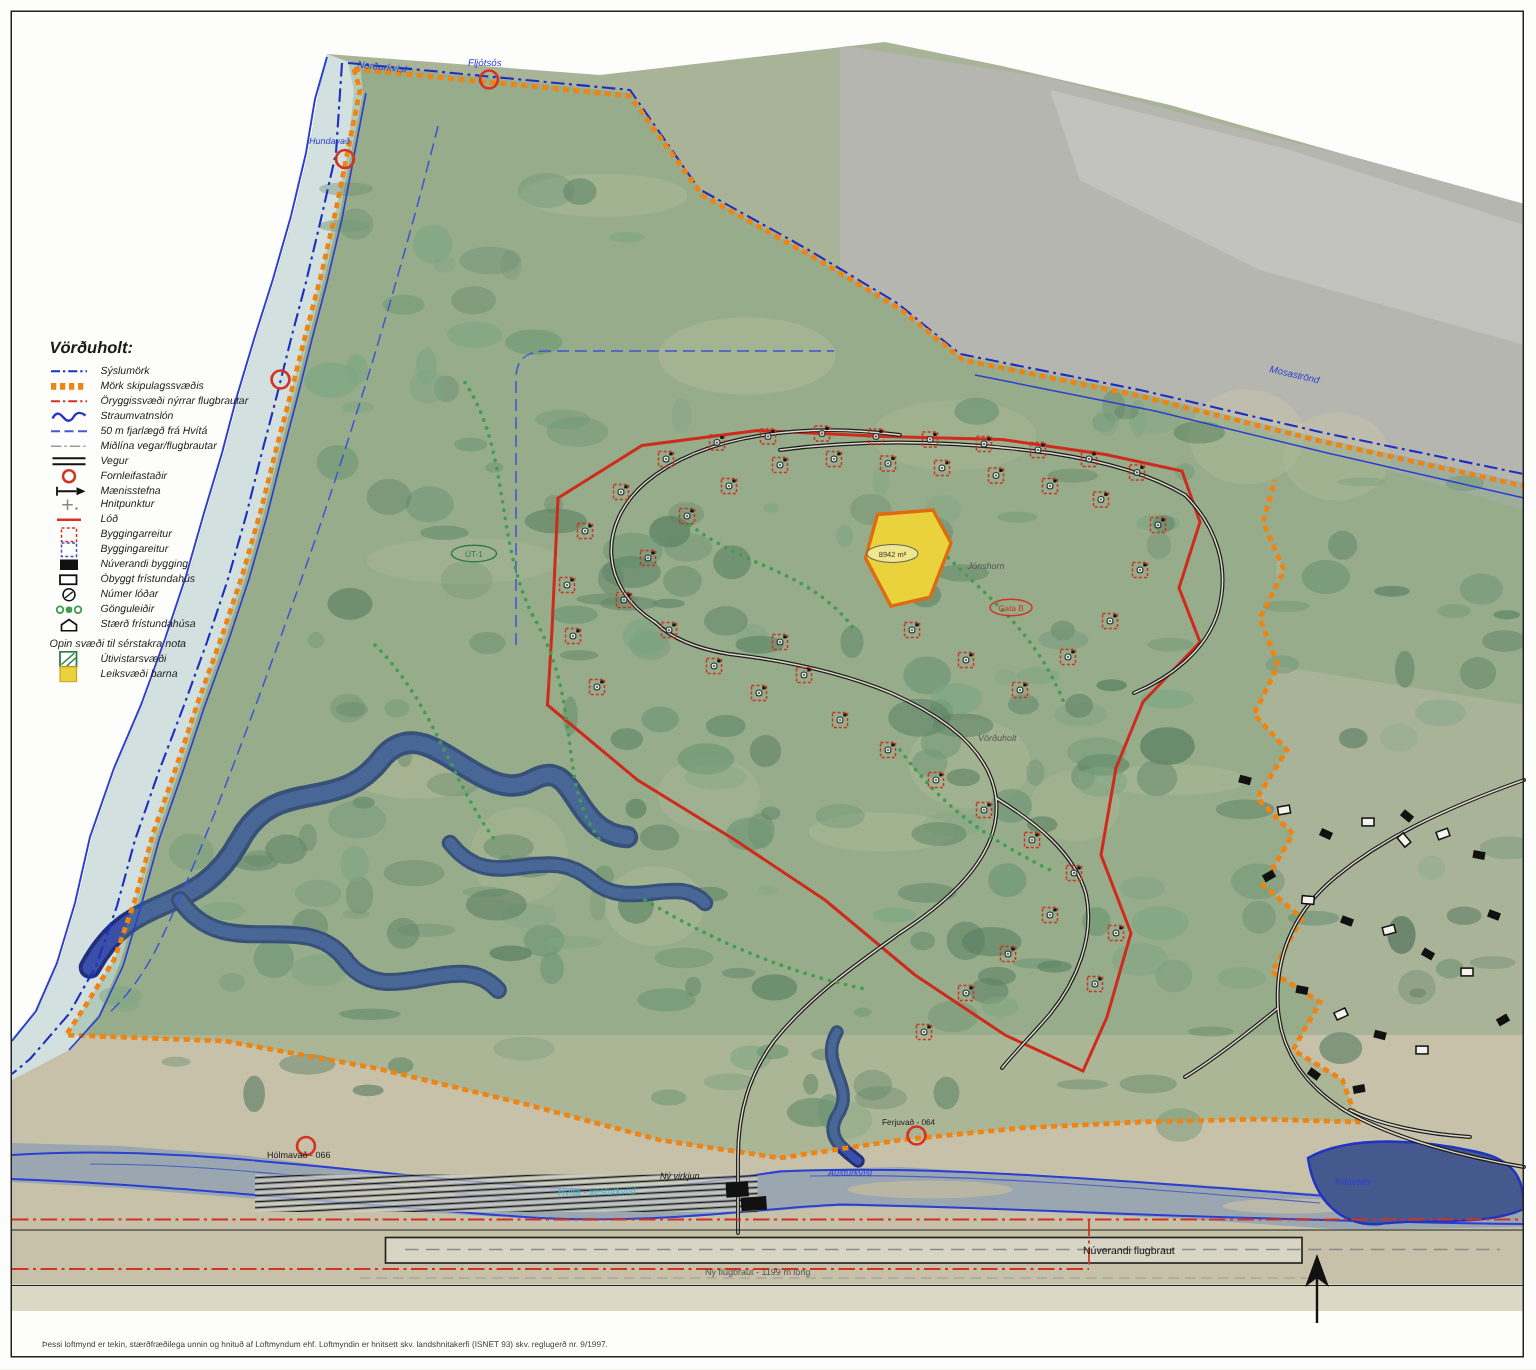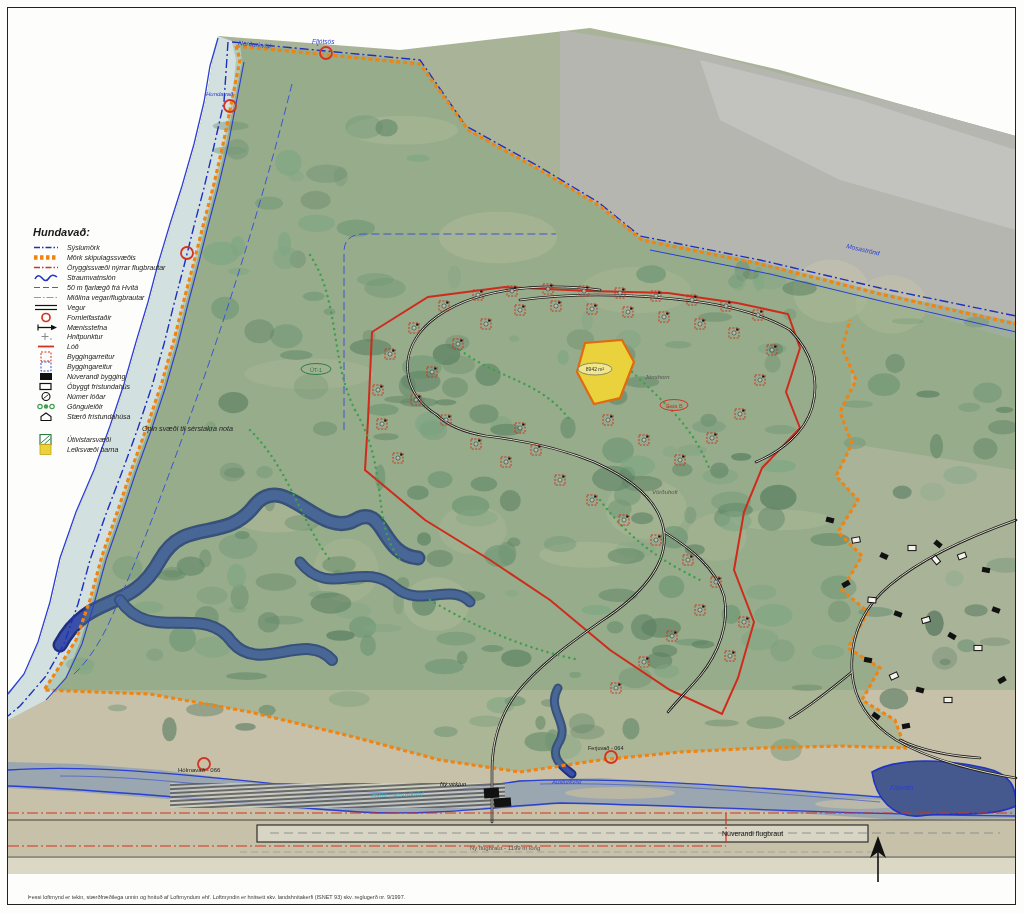--- a/index.html
+++ b/index.html
@@ -6,21 +6,21 @@
   #stage{position:relative;width:1024px;height:913px;background:#fdfdfb;overflow:hidden;
          font-family:"Liberation Sans",sans-serif;}
   #mapsvg{position:absolute;left:0;top:0;}
   
   .legend{position:absolute;left:33px;top:226px;width:200px;z-index:5;}
   .lg-title{font:italic bold 11px "Liberation Sans",sans-serif;color:#1a1a1a;margin:0 0 5px 0;}
   .lg-row{display:flex;align-items:center;height:9.9px;}
   .lg-sw{width:26px;flex:0 0 26px;display:flex;justify-content:flex-start;align-items:center;}
   .lg-sw svg{display:block;}
   .lg-lb{font:italic 7px "Liberation Sans",sans-serif;color:#222;margin-left:8px;white-space:nowrap;}
-  .lg-sub{font:italic 7.2px "Liberation Sans",sans-serif;color:#222;margin:3px 0 2px 0;white-space:nowrap;text-align:right;}
+  .lg-sub{font:italic 7.2px "Liberation Sans",sans-serif;color:#222;margin:3px 0 2px 0;white-space:nowrap;}
   
   .fineprint{position:absolute;left:28px;top:894px;font:5.5px "Liberation Sans",sans-serif;
              color:#3c3c3c;white-space:nowrap;z-index:6;}
   
   .frame{position:absolute;left:7px;top:7px;width:1009px;height:898px;border:1.4px solid #222;
          box-sizing:border-box;pointer-events:none;z-index:8;}
 </style>
 </head>
 <body>
 
@@ -546,21 +546,21 @@
     <text x="440" y="786" font-size="6" font-style="italic" fill="#111">Ný virkjun</text>
     <text x="372" y="797" font-size="6.5" font-style="italic" fill="#35b8c8" transform="rotate(-1 372 797)">Hvítá - vesturkvísl</text>
     <text x="552" y="784" font-size="6" font-style="italic" fill="#2b3fd0">Austurkvísl</text>
     <text x="890" y="790" font-size="6.5" font-style="italic" fill="#2b3fd0">Kílavatn</text>
     <text x="722" y="836" font-size="7" fill="#111">Núverandi flugbraut</text>
     <text x="470" y="850" font-size="6" fill="#555">Ný flugbraut - 1199 m löng</text>
   </g>
 </svg>
 
 <div class="legend">
-  <p class="lg-title">Hundavað:</p>
+  <p class="lg-title">Vörðuholt:</p>
 
   <div class="lg-row">
     <span class="lg-sw">
           <svg width="26" height="11">
             <line x1="1" y1="5.5" x2="25" y2="5.5" stroke="#1f2fbf" stroke-width="1.4" stroke-dasharray="6 2 1.5 2"></line>
           </svg>
         </span>
     <span class="lg-lb">Sýslumörk</span>
   </div>
   <div class="lg-row">

